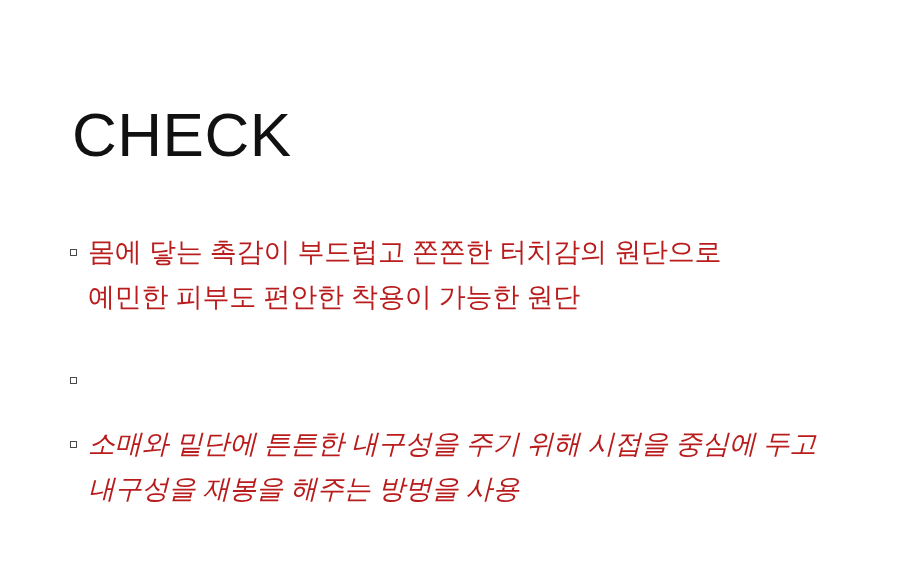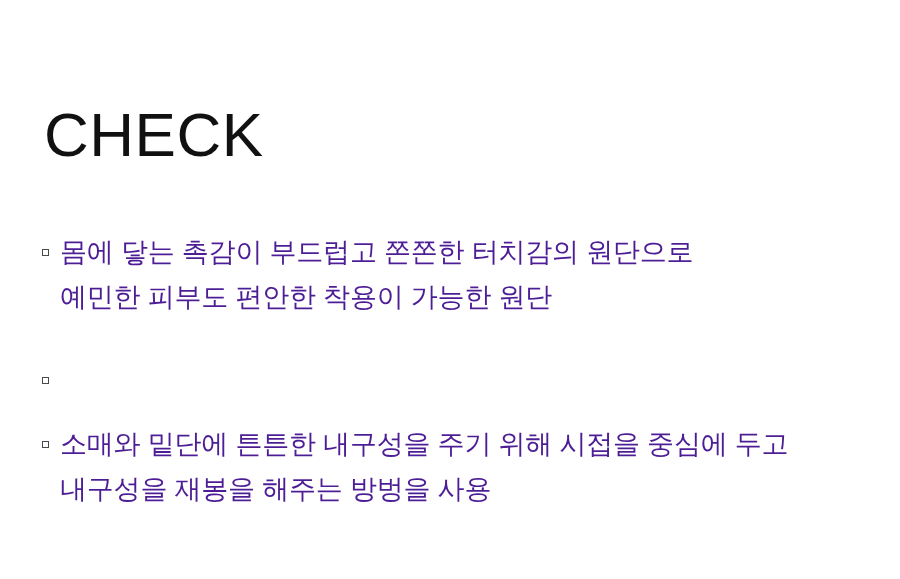--- a/index.html
+++ b/index.html
@@ -9,56 +9,57 @@
   }
   .page {
     position: relative;
     width: 900px;
     height: 579px;
     background: #ffffff;
     overflow: hidden;
     font-family: "Liberation Sans", "DejaVu Sans", sans-serif;
   }
   .content {
-    padding: 104px 60px 0 42px;
+    padding: 104px 60px 0 70px;
   }
   .title {
     margin: 0 0 64px 2px;
     font-size: 62px;
     line-height: 1;
     font-weight: 400;
     letter-spacing: 0.5px;
     color: #111111;
   }
   .check-list {
     margin: 0;
     padding: 0;
   }
   .check-item {
     display: flex;
     align-items: flex-start;
     margin: 0 0 38px 0;
   }
   .check-item:last-child {
     margin-bottom: 16px;
+    font-style: italic;
   }
   .bullet {
     flex: none;
     width: 7px;
     height: 7px;
     box-sizing: border-box;
     border: 1.5px solid #4a4a4a;
     background: transparent;
     margin: 19px 11px 0 0;
   }
   .item-lines {
     font-size: 27px;
     line-height: 45px;
     font-weight: 400;
-    color: #4c1d95;
+    color: #b91c1c;
     letter-spacing: -0.2px;
   }
   .item-line {
     white-space: nowrap;
   }
 </style>
 </head>
 <body>
 
 <div class="page">

